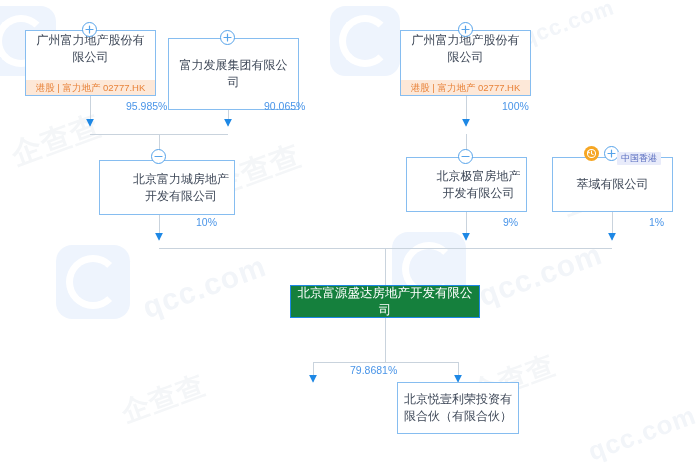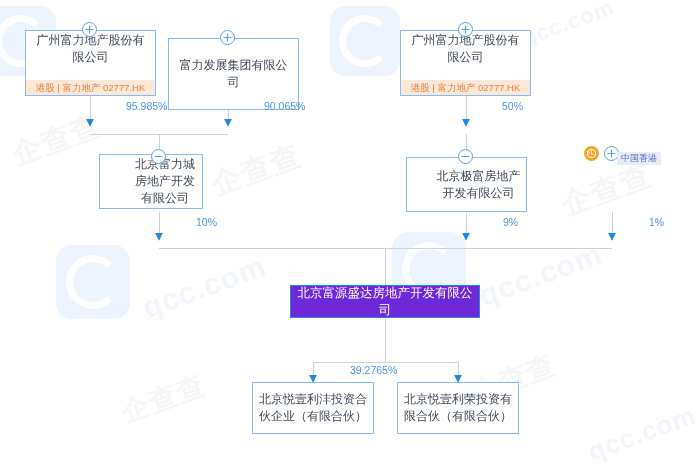--- a/index.html
+++ b/index.html
@@ -36,21 +36,21 @@
   .node{
     position:absolute;z-index:3;box-sizing:border-box;
     border:1px solid #86bdf0;background:#ffffff;
     display:flex;flex-direction:column;justify-content:center;
   }
   .node-title{
     text-align:center;line-height:17px;font-size:12px;color:#3d4757;
     padding:0 5px;
   }
   .node.center{
-    background:#6d28d9;border:1px solid #1e88e5;
+    background:#15803d;border:1px solid #1e88e5;
   }
   .node.center .node-title{color:#ffffff;font-size:12.5px;}
   .stock-tag{
     background:#fde8d8;color:#e8833a;font-size:9.5px;
     text-align:center;line-height:15px;height:15px;margin-top:14px;
     white-space:nowrap;overflow:hidden;
   }
 
   
   .toggle{
@@ -141,25 +141,25 @@
       <path d="M385,318 L385,362"></path>
       <path d="M313,362 L458,362"></path>
 
       <path d="M313,362 L313,382" marker-end="url(#arrow)"></path>
       <path d="M458,362 L458,382" marker-end="url(#arrow)"></path>
     </g>
   </svg>
 
   <div class="pct" style="left:94px;top:100px;">95.985%</div>
   <div class="pct" style="left:232px;top:100px;">90.065%</div>
-  <div class="pct" style="left:470px;top:100px;">50%</div>
+  <div class="pct" style="left:470px;top:100px;">100%</div>
   <div class="pct" style="left:164px;top:216px;">10%</div>
   <div class="pct" style="left:471px;top:216px;">9%</div>
   <div class="pct" style="left:617px;top:216px;">1%</div>
-  <div class="pct" style="left:318px;top:364px;">39.2765%</div>
+  <div class="pct" style="left:318px;top:364px;">79.8681%</div>
 
   <div class="toggle" style="left:82px;top:22px;">
     <svg width="9" height="9" viewBox="0 0 9 9">
       <path d="M4.5 1 L4.5 8 M1 4.5 L8 4.5" stroke="#56a3ea" stroke-width="1.2" stroke-linecap="round"></path>
     </svg>
   </div>
   <div class="node" style="left:25px;top:30px;width:131px;height:66px;">
     <div class="node-title">广州富力地产股份有限公司</div>
     <div class="stock-tag">港股 | 富力地产 02777.HK</div>
   </div>
@@ -181,21 +181,21 @@
   <div class="node" style="left:400px;top:30px;width:131px;height:66px;">
     <div class="node-title">广州富力地产股份有限公司</div>
     <div class="stock-tag">港股 | 富力地产 02777.HK</div>
   </div>
 
   <div class="toggle" style="left:151px;top:149px;">
     <svg width="9" height="9" viewBox="0 0 9 9">
       <path d="M1 4.5 L8 4.5" stroke="#56a3ea" stroke-width="1.2" stroke-linecap="round"></path>
     </svg>
   </div>
-  <div class="node" style="left:99px;top:154px;width:104px;height:55px;padding-left:28px;">
+  <div class="node" style="left:99px;top:160px;width:136px;height:55px;padding-left:28px;">
     <div class="node-title">北京富力城房地产开发有限公司</div>
   </div>
 
   <div class="toggle" style="left:458px;top:149px;">
     <svg width="9" height="9" viewBox="0 0 9 9">
       <path d="M1 4.5 L8 4.5" stroke="#56a3ea" stroke-width="1.2" stroke-linecap="round"></path>
     </svg>
   </div>
   <div class="node" style="left:406px;top:157px;width:121px;height:55px;padding-left:24px;">
     <div class="node-title">北京极富房地产开发有限公司</div>
@@ -206,27 +206,27 @@
       <circle cx="6" cy="6" r="4.4" fill="none" stroke="#ffffff" stroke-width="1.1"></circle>
       <path d="M6 3.4 L6 6.2 L7.9 7.2" fill="none" stroke="#ffffff" stroke-width="1.1" stroke-linecap="round"></path>
       <path d="M2.2 3.2 L2.2 5.1 L4.0 5.1" fill="none" stroke="#ffffff" stroke-width="1.1" stroke-linecap="round"></path>
     </svg>
   </div>
   <div class="toggle" style="left:604px;top:146px;">
     <svg width="9" height="9" viewBox="0 0 9 9">
       <path d="M4.5 1 L4.5 8 M1 4.5 L8 4.5" stroke="#56a3ea" stroke-width="1.2" stroke-linecap="round"></path>
     </svg>
   </div>
+  <div class="node" style="left:552px;top:157px;width:121px;height:55px;">
+    <div class="node-title">萃域有限公司</div>
+  </div>
   <div class="region-badge" style="left:617px;top:152px;">中国香港</div>
 
   <div class="node center" style="left:290px;top:285px;width:190px;height:33px;">
     <div class="node-title">北京富源盛达房地产开发有限公司</div>
   </div>
 
-  <div class="node" style="left:252px;top:382px;width:122px;height:52px;">
-    <div class="node-title">北京悦壹利沣投资合伙企业（有限合伙）</div>
-  </div>
 
   <div class="node" style="left:397px;top:382px;width:122px;height:52px;">
     <div class="node-title">北京悦壹利荣投资有限合伙（有限合伙）</div>
   </div>
 
 </div>
 
 </body></html>

